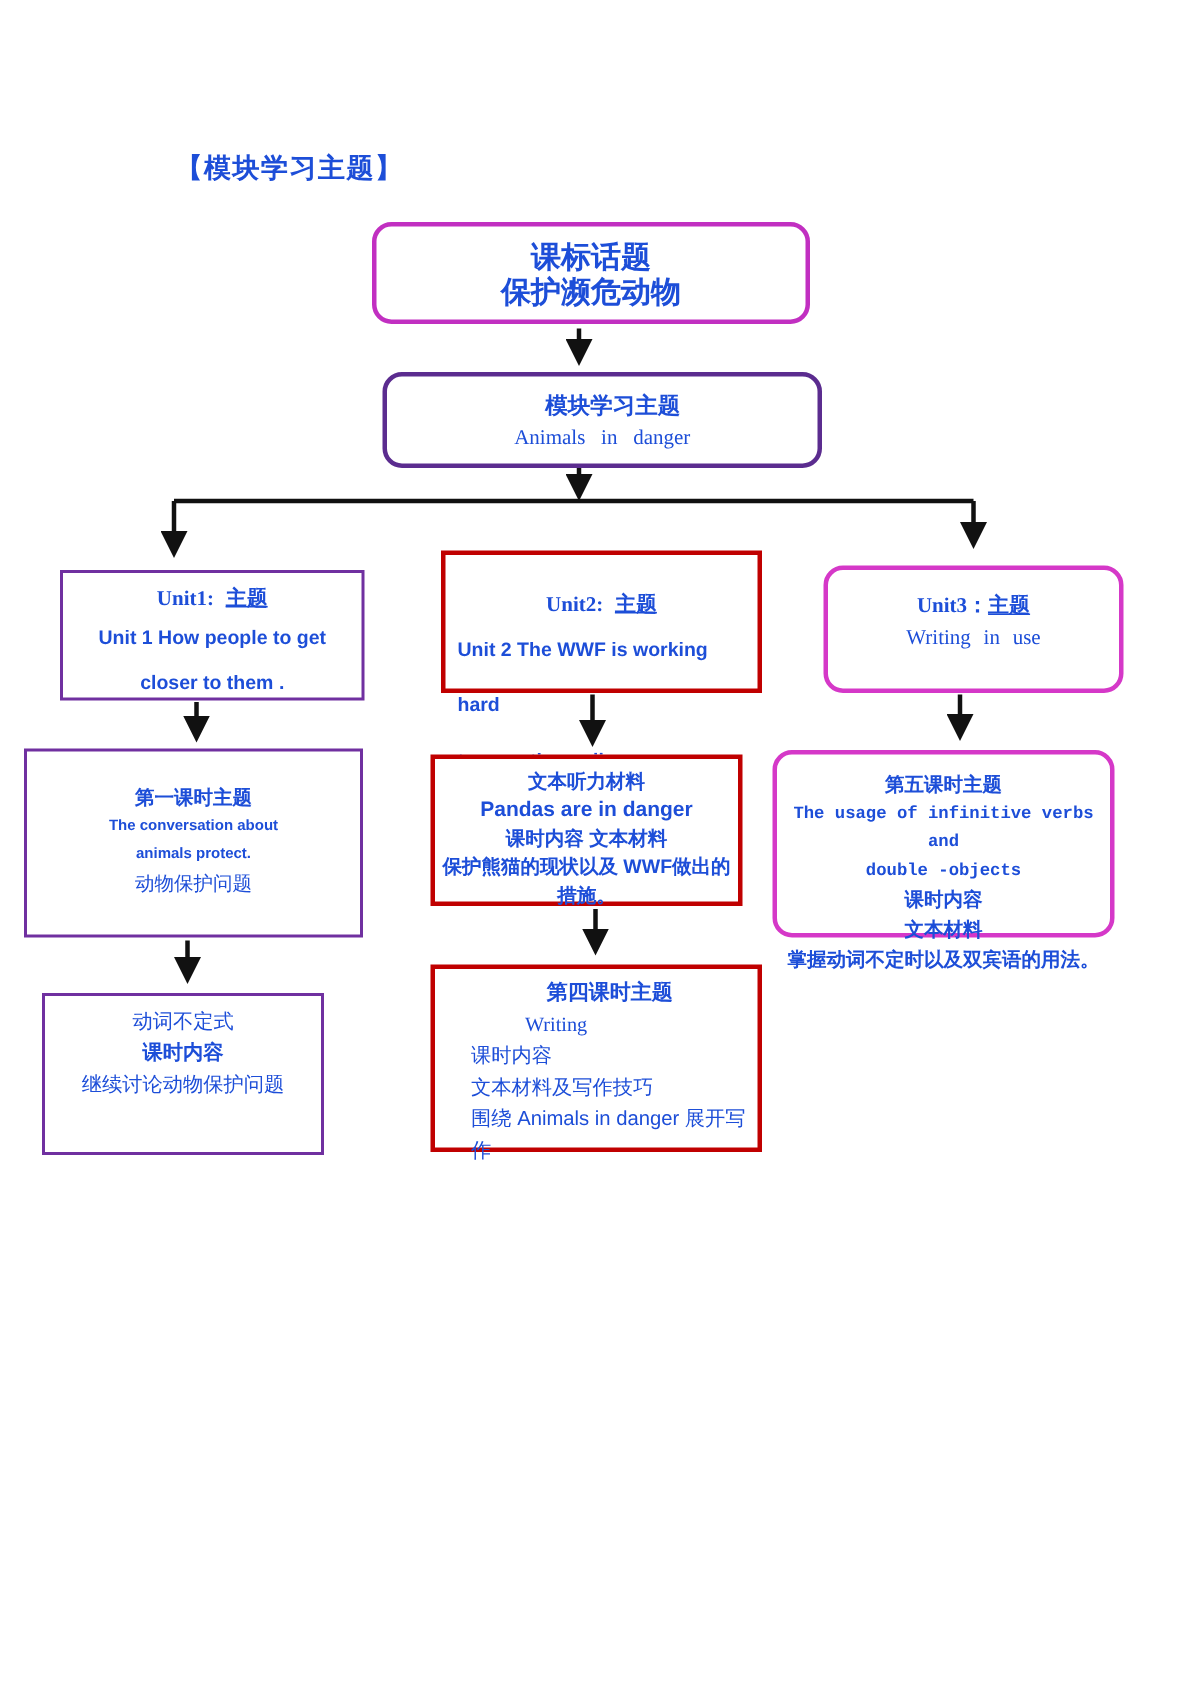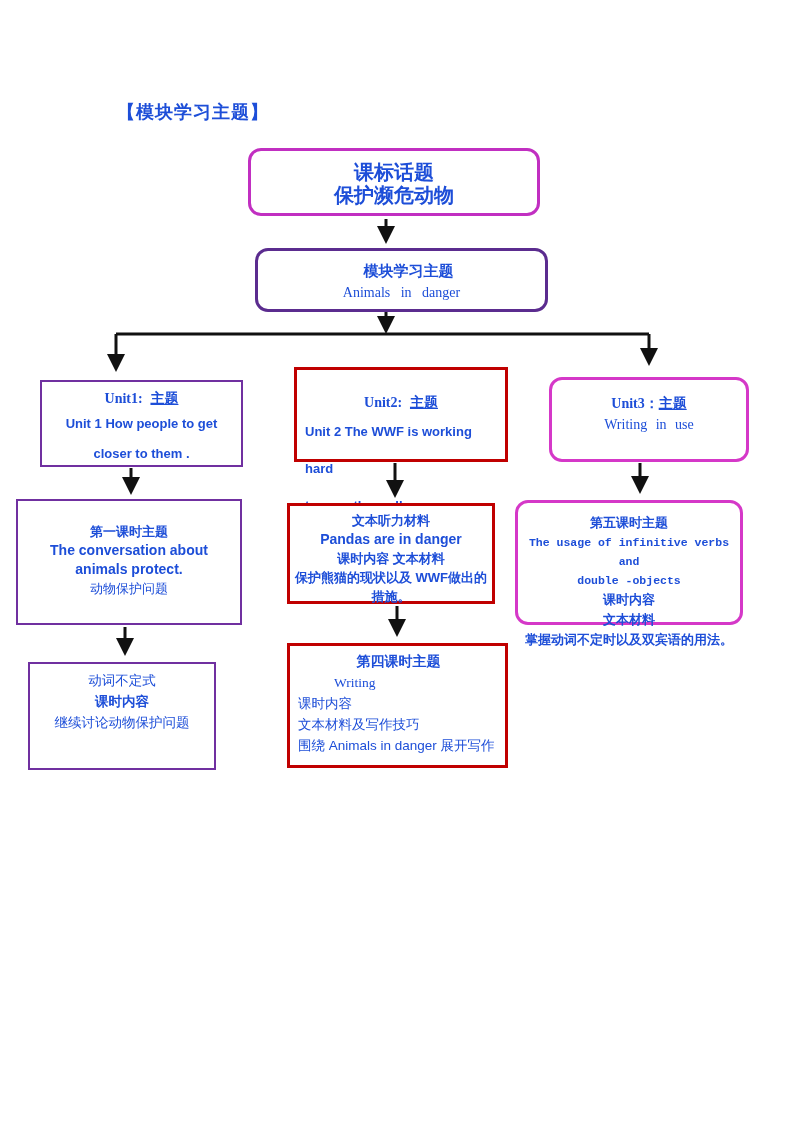--- a/index.html
+++ b/index.html
@@ -45,31 +45,31 @@
   #unit2-box .hd{font-size:14px;line-height:20px;text-align:center;}
   #unit2-box .bd{font-size:13px;font-weight:bold;line-height:37px;text-align:left;}
 
   #unit3-box{left:549px;top:377px;width:200px;height:85px;border:3px solid #D538C8;padding-top:13px;}
   #unit3-box .hd{font-size:14px;line-height:20px;}
   #unit3-box .bd{font-size:14px;line-height:21px;word-spacing:5px;}
 
   
   #lesson1-box{left:16px;top:499px;width:226px;height:126px;border:2px solid #7030A0;padding-top:21px;}
   #lesson1-box .ln{font-size:13px;line-height:19px;}
-  #lesson1-box .en{font-size:14px;}
+  #lesson1-box .en{font-size:10px;}
 
   #lesson2-box{left:28px;top:662px;width:188px;height:108px;border:2px solid #7030A0;padding-top:6px;}
   #lesson2-box .ln{font-size:13.5px;line-height:21px;}
 
   #lesson3-box{left:287px;top:503px;width:208px;height:101px;border:3px solid #C00000;padding-top:5px;}
   #lesson3-box .ln{font-size:13px;font-weight:bold;line-height:19px;}
   #lesson3-box .en{font-size:14px;}
 
   #lesson4-box{left:287px;top:643px;width:221px;height:125px;border:3px solid #C00000;padding:5px 6px 0 8px;}
-  #lesson4-box .ln{font-size:13.5px;line-height:21px;text-align:left;}
+  #lesson4-box .ln{font-size:13.5px;line-height:21px;text-align:left;margin-left:16px;}
   #lesson4-box .ttl{font-size:14px;font-weight:bold;text-align:center;}
   #lesson4-box .ind{padding-left:36px;}
 
   #lesson5-box{left:515px;top:500px;width:228px;height:125px;border:3px solid #D538C8;padding-top:10px;}
   #lesson5-box .ln{font-size:13px;font-weight:bold;line-height:20px;}
   #lesson5-box .mono{font-size:11.5px;font-weight:bold;line-height:19px;}
 </style>
 </head>
 <body>
 

